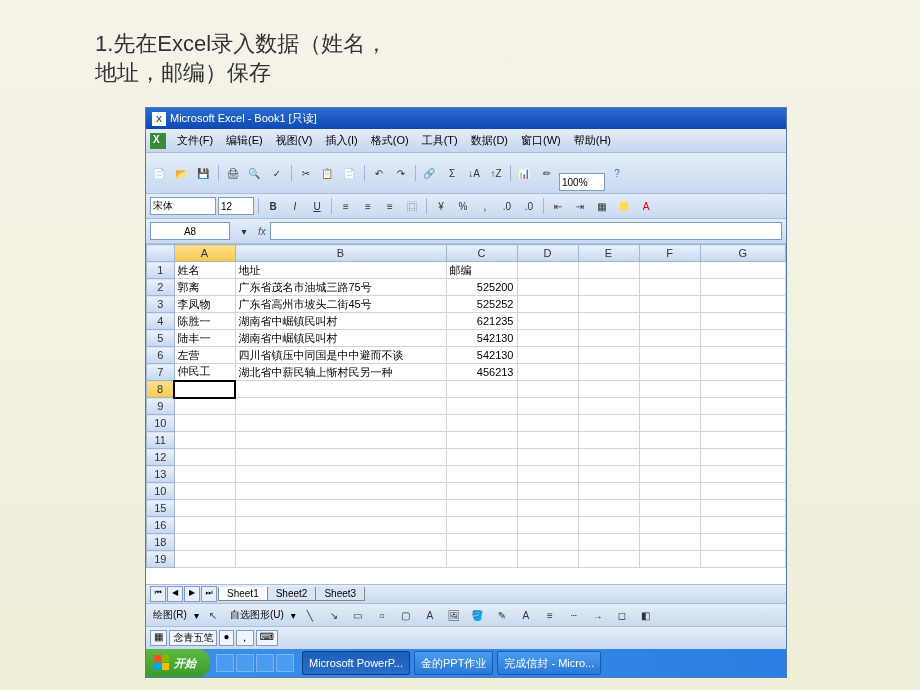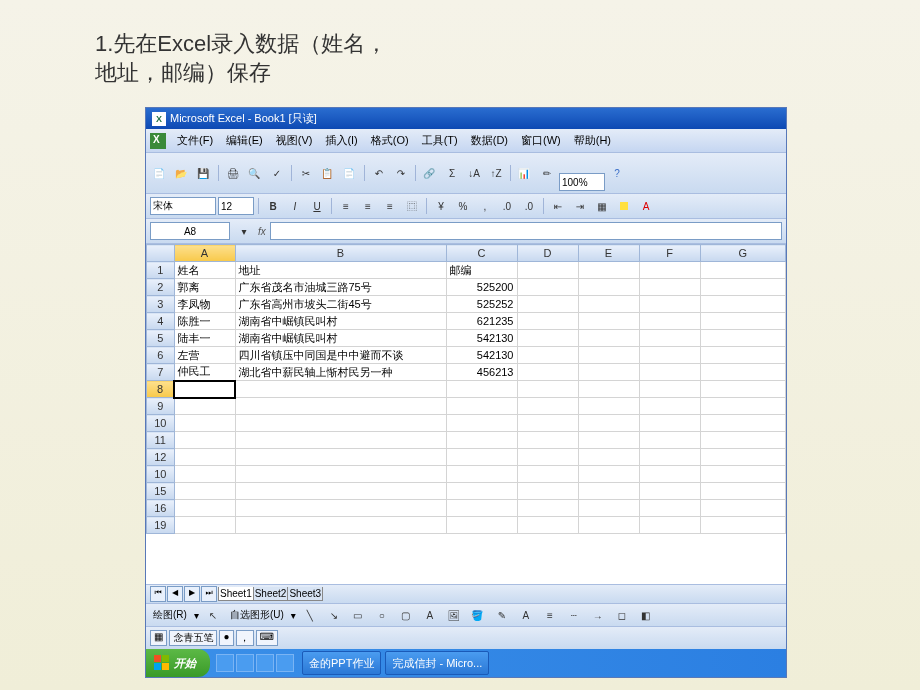--- a/index.html
+++ b/index.html
@@ -187,21 +187,21 @@
   margin-right: 1px;
   font-size: 8px;
   text-align: center;
   line-height: 12px;
   cursor: pointer;
 }
 .sheet-tab {
   background: #fff;
   border: 1px solid #888;
   border-top: none;
-  padding: 1px 1px;
+  padding: 1px 8px;
   margin-right: -1px;
   cursor: pointer;
 }
 .sheet-tab.inactive { background: #d8e4f4; }
 .drawing-bar {
   background: linear-gradient(to bottom, #e4ecf8, #c9daf0);
   border-top: 1px solid #a9bde0;
   padding: 2px 4px;
   display: flex;
   align-items: center;
@@ -514,20 +514,30 @@
               <th class="rowh">12</th>
               <td></td>
               <td></td>
               <td></td>
               <td></td>
               <td></td>
               <td></td>
               <td></td>
             </tr>
         <tr>
+              <th class="rowh">13</th>
+              <td></td>
+              <td></td>
+              <td></td>
+              <td></td>
+              <td></td>
+              <td></td>
+              <td></td>
+            </tr>
+        <tr>
               <th class="rowh">10</th>
               <td></td>
               <td></td>
               <td></td>
               <td></td>
               <td></td>
               <td></td>
               <td></td>
             </tr>
         <tr>
@@ -535,20 +545,30 @@
               <td></td>
               <td></td>
               <td></td>
               <td></td>
               <td></td>
               <td></td>
               <td></td>
             </tr>
         <tr>
               <th class="rowh">16</th>
+              <td></td>
+              <td></td>
+              <td></td>
+              <td></td>
+              <td></td>
+              <td></td>
+              <td></td>
+            </tr>
+        <tr>
+              <th class="rowh">18</th>
               <td></td>
               <td></td>
               <td></td>
               <td></td>
               <td></td>
               <td></td>
               <td></td>
             </tr>
         <tr>
               <th class="rowh">19</th>
@@ -613,20 +633,23 @@
             <span class="y"></span>
           </span>
         <span>开始</span>
       </div>
       <div class="ql-area">
         <span class="ql-icon"></span>
         <span class="ql-icon"></span>
         <span class="ql-icon"></span>
         <span class="ql-icon"></span>
       </div>
+      <div class="task-item active">
+        <span>Microsoft PowerP...</span>
+      </div>
       <div class="task-item">
         <span>金的PPT作业</span>
       </div>
       <div class="task-item">
         <span>完成信封 - Micro...</span>
       </div>
     </div>
   </div>
 </div>
 

